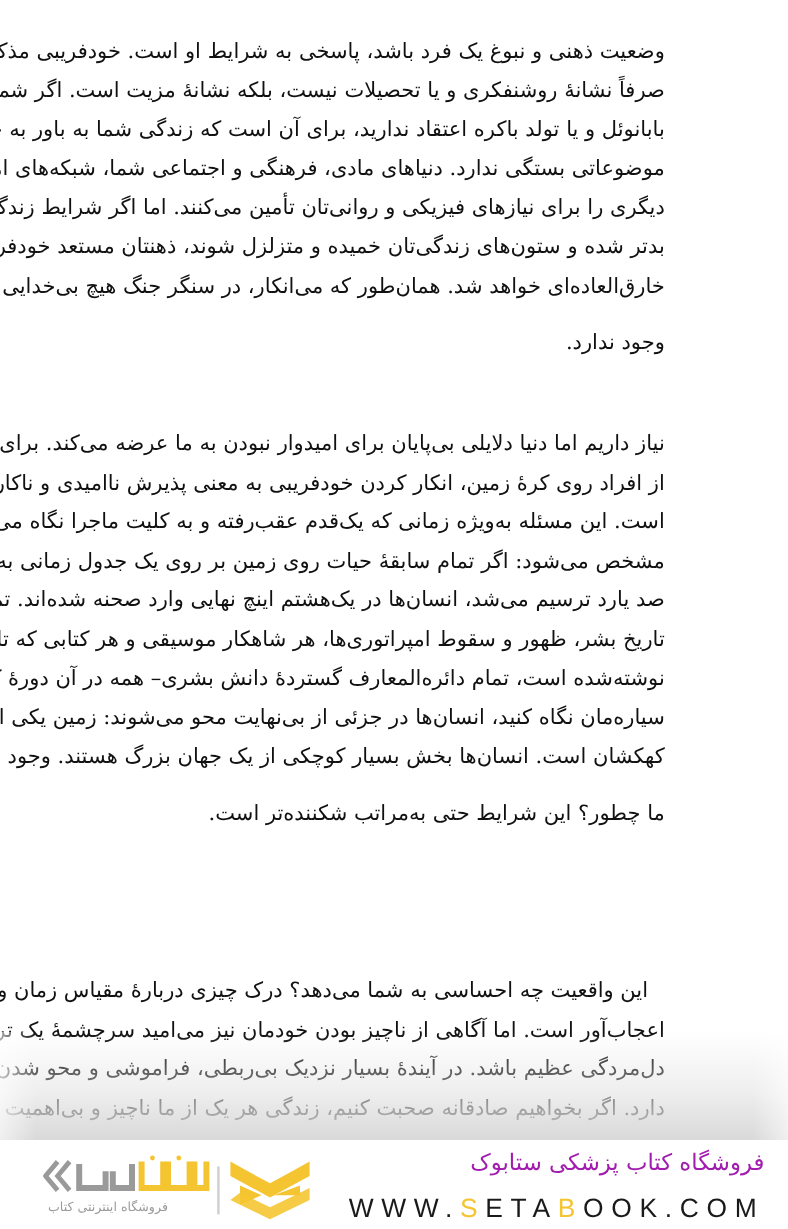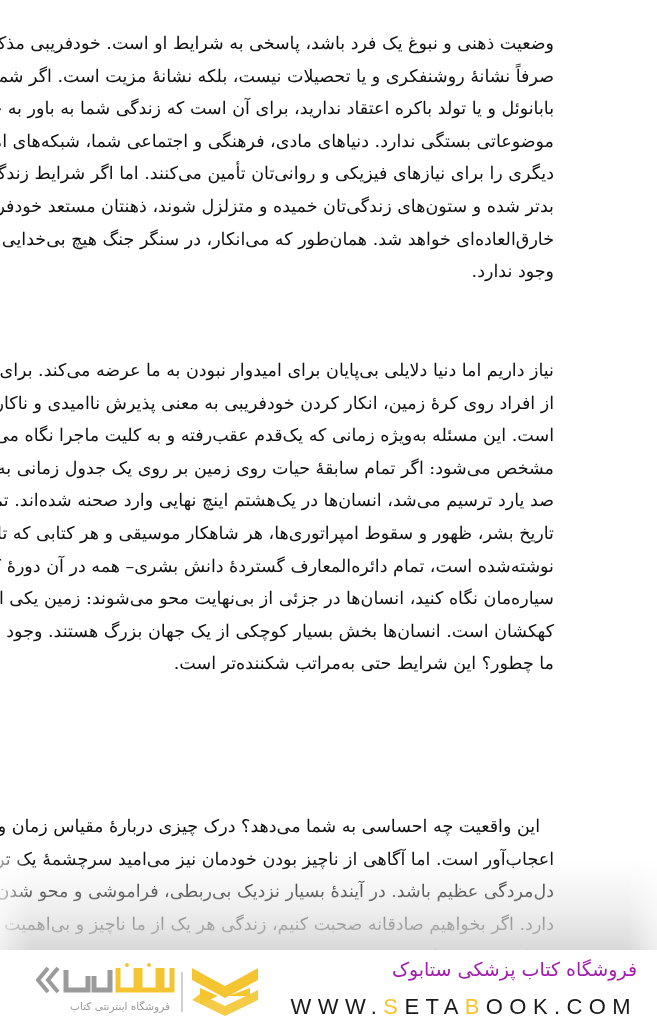--- a/index.html
+++ b/index.html
@@ -35,20 +35,21 @@
     }
     .line {
       display: block;
       white-space: nowrap;
       text-align: justify;
       text-align-last: justify;
       height: 32.6px;
     }
     .line.last {
       text-align-last: right;
+      margin-top: 15px;
     }
     .line.indent {
       padding-right: 14px;
     }
     #p1 { top: 27px; }
     #p2 { top: 354px; }
     #p3 { top: 810px; }
 
     .fade {
       position: absolute;
@@ -112,21 +113,21 @@
       left: 8px;
       top: 4px;
       width: 140px;
       height: 36px;
     }
     .logo-sub {
       position: absolute;
       left: 12px;
       top: 42px;
       width: 130px;
-      text-align: right;
+      text-align: left;
       direction: rtl;
       font-family: "DejaVu Sans", "Liberation Sans", sans-serif;
       font-size: 10.5px;
       color: #9a9a9a;
       white-space: nowrap;
     }
     .logo-divider {
       position: absolute;
       left: 153px;
       top: 14px;

